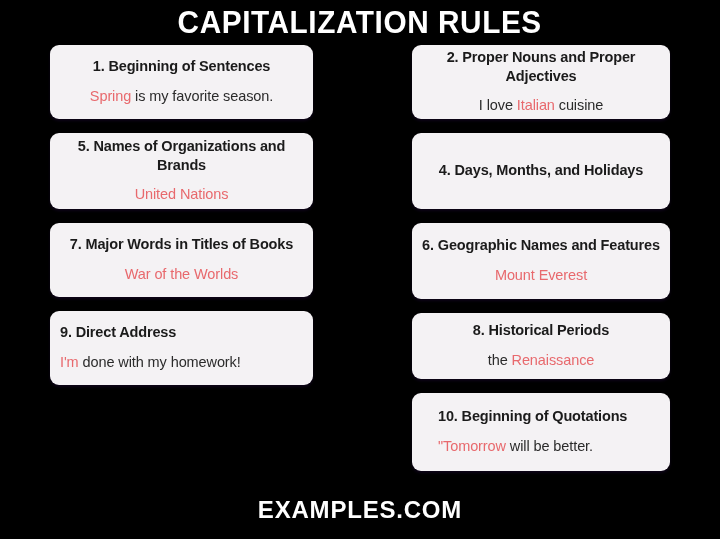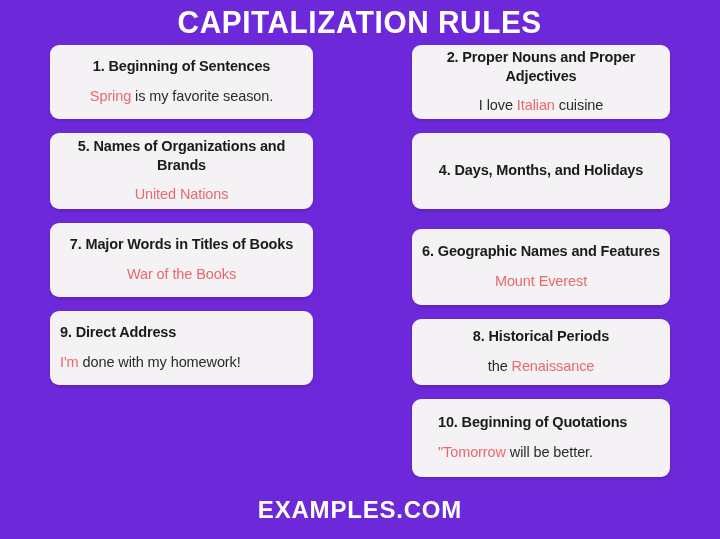--- a/index.html
+++ b/index.html
@@ -13,21 +13,21 @@
   body {
     background: #a779e8;
     font-family: "Liberation Sans", sans-serif;
     -webkit-font-smoothing: antialiased;
   }
 
   .poster {
     position: relative;
     width: 720px;
     height: 539px;
-    background: #6d28d9;
+    background: #000000;
     display: flex;
     flex-direction: column;
     align-items: center;
   }
 
   
   .poster-title {
     margin-top: 6px;
     height: 34px;
     line-height: 34px;
@@ -96,21 +96,21 @@
 
   .align-indent .card-title,
   .align-indent .card-example { text-align: left; padding-left: 16px; }
 
   
   .h-1 { height: 74px; }
   .h-2 { height: 74px; }
   .h-3 { height: 76px; }
   .h-4 { height: 76px; }
   .h-5 { height: 76px; }
-  .h-6 { height: 76px; margin-top: 6px; }
+  .h-6 { height: 76px; }
   .h-7 { height: 74px; }
   .h-8 { height: 66px; }
   .h-9 { height: 74px; }
   .h-10 { height: 78px; }
 
   
   .poster-footer {
     position: absolute;
     left: 0;
     right: 0;
@@ -139,21 +139,21 @@
       </div>
 
 
       <div class="card h-5">
         <div class="card-title">5. Names of Organizations and Brands</div>
         <div class="card-example"><span></span><span class="hl">United Nations</span><span></span></div>
       </div>
 
       <div class="card h-7">
         <div class="card-title">7. Major Words in Titles of Books</div>
-        <div class="card-example"><span></span><span class="hl">War of the Books</span><span></span></div>
+        <div class="card-example"><span></span><span class="hl">War of the Worlds</span><span></span></div>
       </div>
 
       <div class="card h-9 align-left">
         <div class="card-title">9. Direct Address</div>
         <div class="card-example"><span></span><span class="hl">I'm</span><span> done with my homework!</span></div>
       </div>
 
     </div>
 
     <div class="column column-right">

